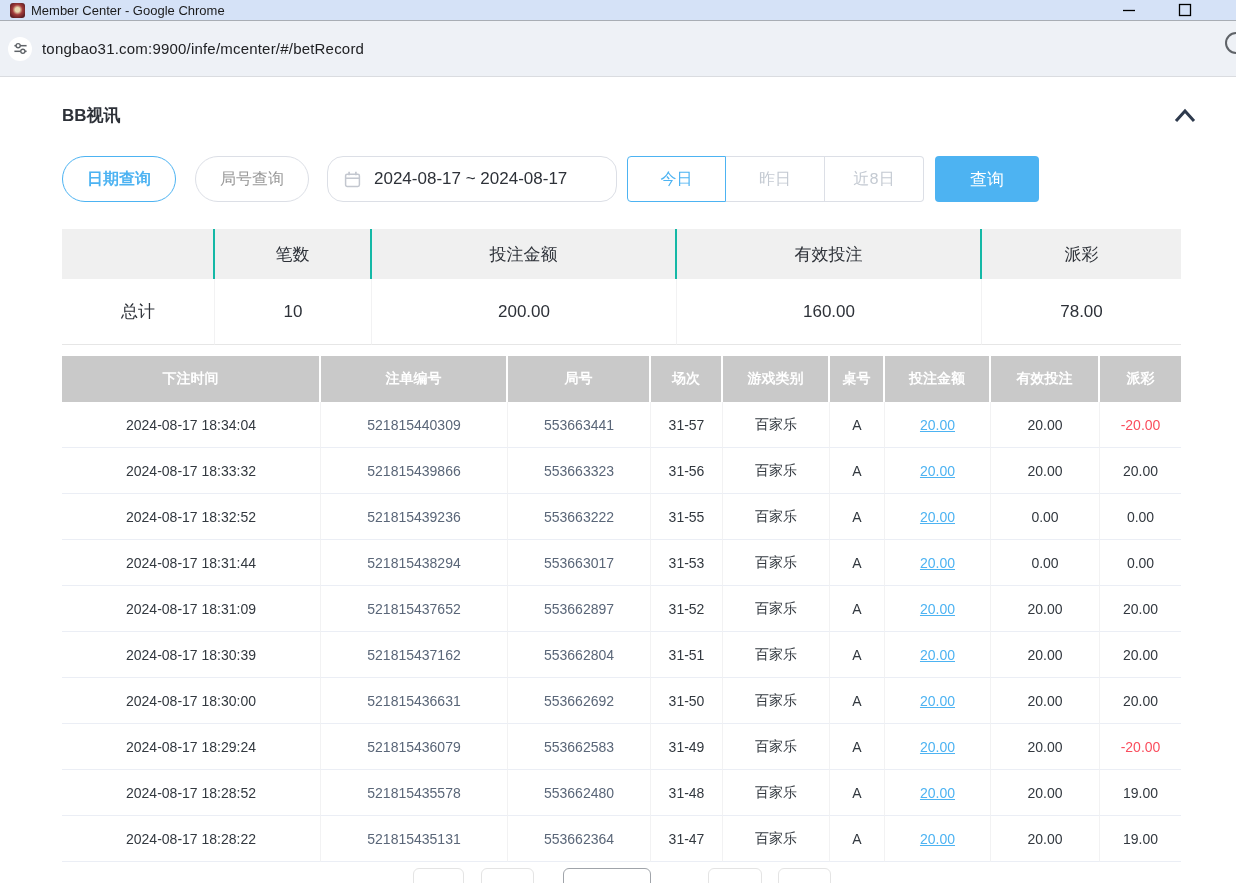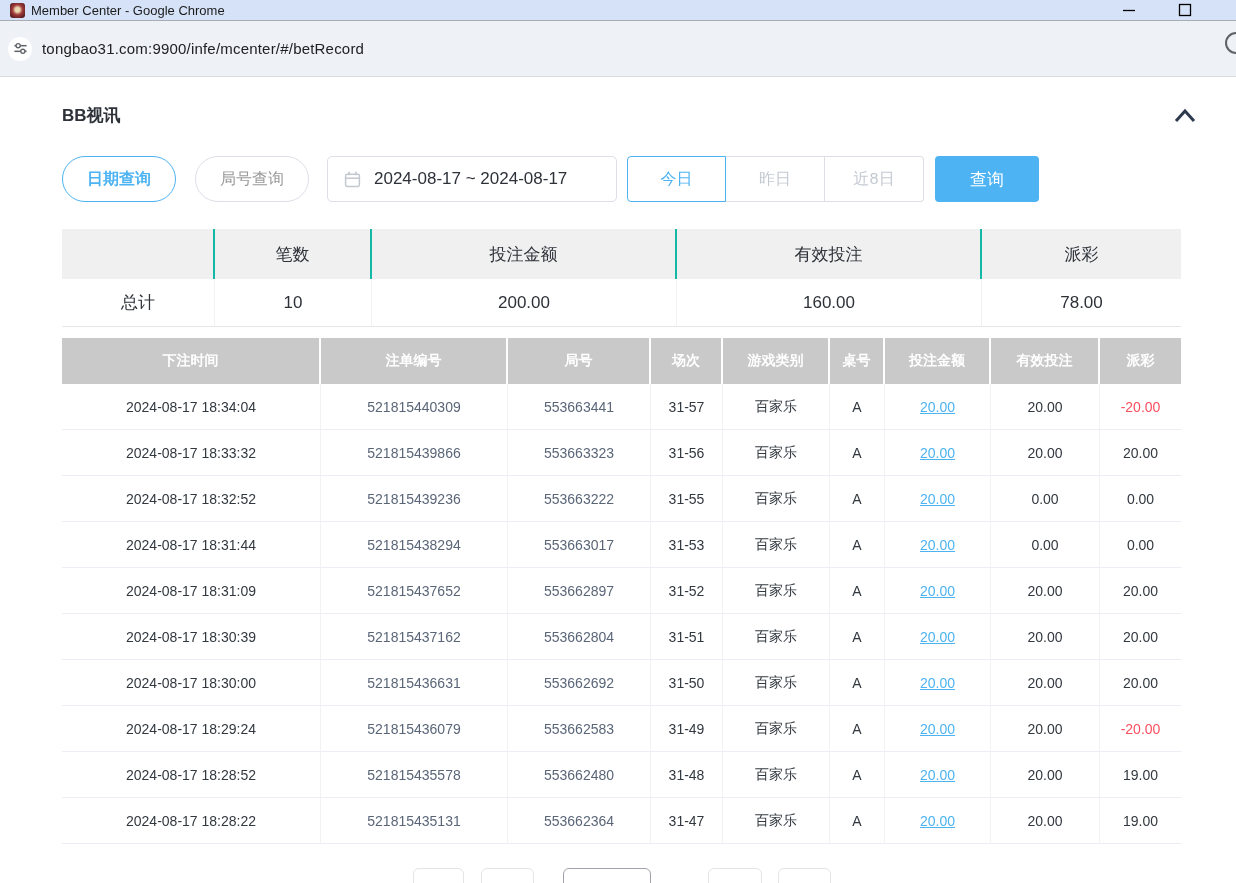--- a/index.html
+++ b/index.html
@@ -28,40 +28,40 @@
   .content { padding-left:62px; padding-right:37px; }
   .section-head { margin-top:27px; display:flex; align-items:center; justify-content:space-between; }
   .section-title { font-size:17px; font-weight:700; color:#2d3138; }
   .collapse-btn { width:28px; height:20px; display:flex; align-items:center; justify-content:center; cursor:pointer; }
 
   .filter-row { margin-top:29px; display:flex; align-items:center; }
   .pill { height:46px; padding:0 24px; border-radius:23px; background:#fff; border:1px solid #dcdfe6;
     font-size:16px; color:#999; font-family:inherit; cursor:pointer; }
   .pill.active { border-color:var(--accent,#4db3f2); color:var(--accent,#4db3f2); font-weight:700; }
   .pill + .pill { margin-left:19px; }
-  .date-input { width:290px; height:46px; border:1px solid #dcdfe6; border-radius:5px; margin-left:18px;
+  .date-input { width:290px; height:46px; border:1px solid #dcdfe6; border-radius:16px; margin-left:18px;
     display:flex; align-items:center; padding-left:16px; background:#fff; cursor:text; }
   .date-input .val { font-size:17px; color:#2d3138; margin-left:13px; white-space:nowrap; }
   .btn-group { display:flex; margin-left:10px; }
   .seg { width:99px; height:46px; background:#fff; border:1px solid #dcdfe6; font-size:16px;
     color:#c4cad2; font-family:Liberation Mono, monospace; cursor:pointer; }
   .seg + .seg { border-left:none; }
   .seg:first-child { border-radius:4px 0 0 4px; }
   .seg:last-child { border-radius:0 4px 4px 0; }
   .seg.active { border:1px solid var(--accent,#4db3f2); color:var(--accent,#4db3f2); }
   .search-btn { margin-left:11px; width:104px; height:46px; border:none; border-radius:4px;
     background:var(--accent,#4db3f2); color:#fff; font-size:17px; font-family:inherit; cursor:pointer; }
 
   
   table { border-collapse:separate; border-spacing:0; table-layout:fixed; }
   .summary-table { width:1119px; margin-top:27px; font-size:17px; color:#2d3138; }
   .summary-table th { background:var(--summary-header-bg,#f0f0f0); height:50px; font-weight:400;
     text-align:center; border-right:2px solid #14b8a6; }
   .summary-table th:last-child { border-right:none; }
-  .summary-table td { height:48px; text-align:center; background:#fff;
+  .summary-table td { height:66px; text-align:center; background:#fff;
     border-bottom:1px solid #e6e6e6; border-right:1px solid #f2f2f3; }
   .summary-table td:last-child { border-right:none; }
 
   
   .bet-table { width:1119px; margin-top:11px; font-size:14px; }
   .bet-table th { background:var(--table-header-bg,#c9c9c9); color:#fff; height:46px;
     font-weight:700; text-align:center; border-right:2px solid #fff; }
   .bet-table th:last-child { border-right:none; }
   .bet-table td { height:46px; text-align:center; color:#32383f; background:#fff;
     border-bottom:1px solid #ebeef5; border-right:1px solid #f2f2f3; }

